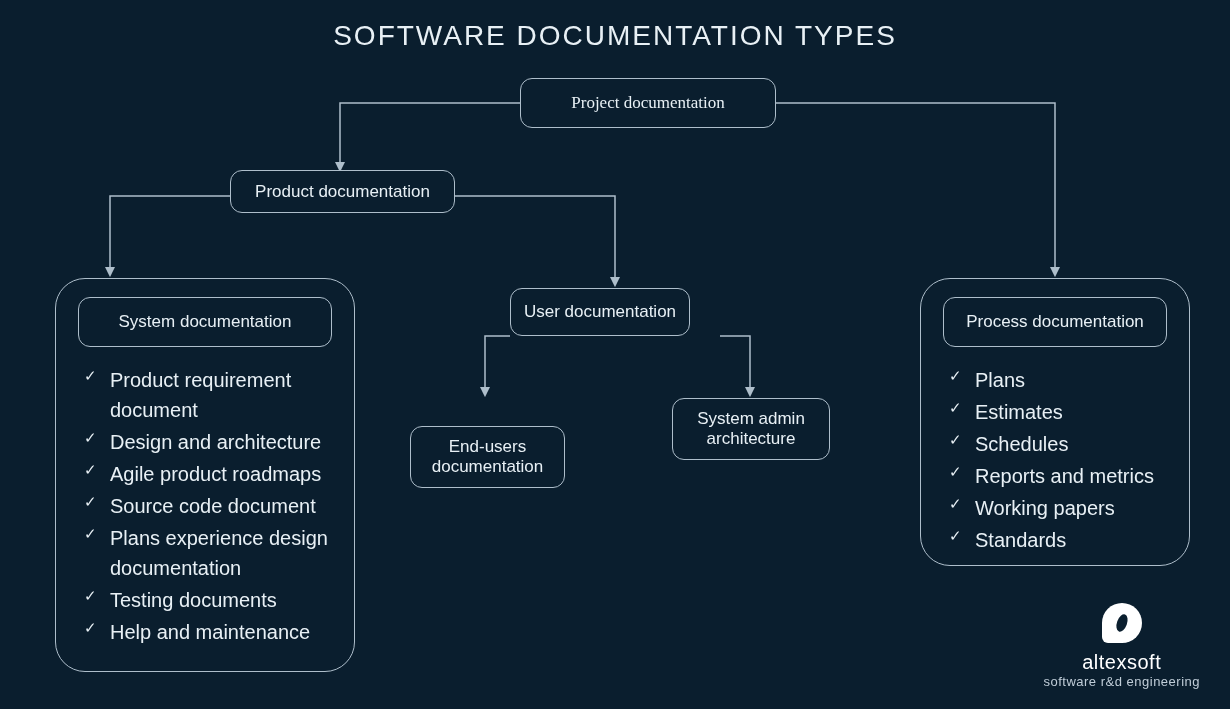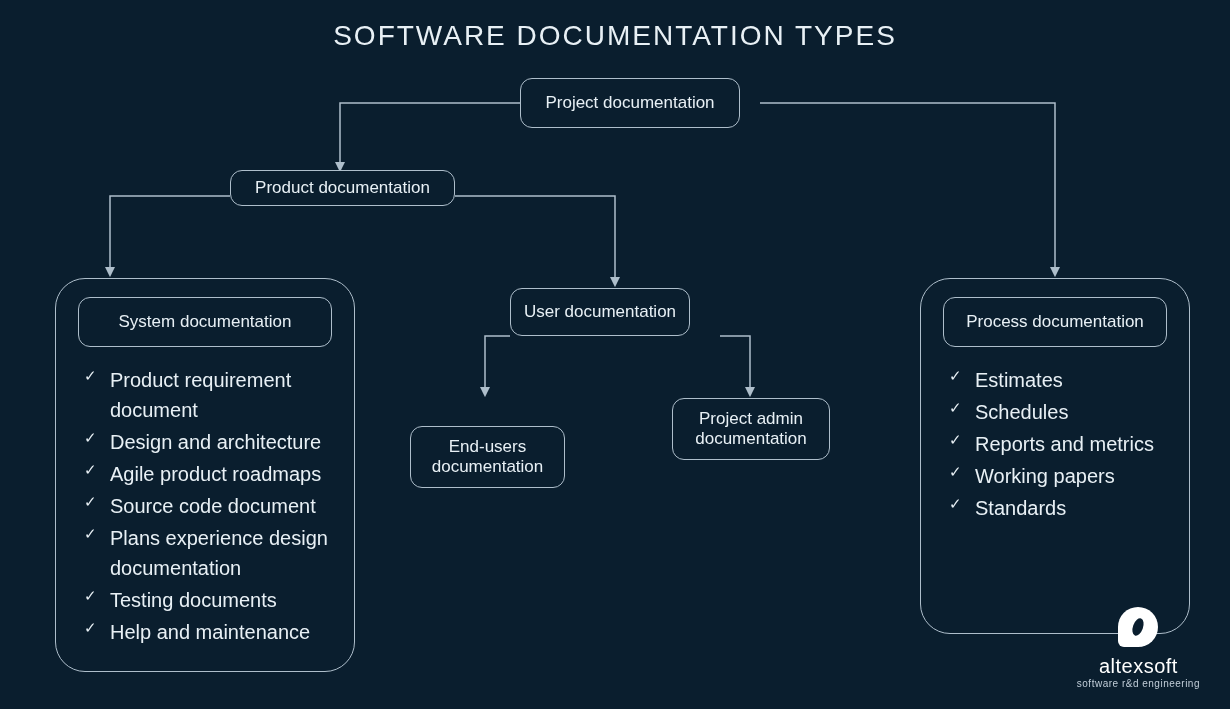--- a/index.html
+++ b/index.html
@@ -101,21 +101,21 @@
     border-radius: 50%;
     transform: rotate(20deg);
   }
   .logo-name {
     font-size: 20px;
     font-weight: 300;
     color: #fff;
     letter-spacing: 0.5px;
   }
   .logo-tag {
-    font-size: 10px;
+    font-size: 13px;
     color: #c0cdd8;
     letter-spacing: 0.5px;
   }
 </style>
 </head>
 <body>
 
 <div class="title">SOFTWARE DOCUMENTATION TYPES</div>
 
 <svg class="connectors">
@@ -133,56 +133,57 @@
     <path d="M 230 196 H 110 V 275" marker-end="url(#arrow)"></path>
 
     <path d="M 455 196 H 615 V 285" marker-end="url(#arrow)"></path>
 
     <path d="M 510 336 H 485 V 395" marker-end="url(#arrow)"></path>
 
     <path d="M 720 336 H 750 V 395" marker-end="url(#arrow)"></path>
   </g>
 </svg>
 
-<div class="node" style="left:520px; top:78px; width:220px; height:50px;">
+<div class="node" style="left:520px; top:78px; width:256px; height:50px;font-family:Liberation Serif, serif;">
   <span>Project documentation</span>
 </div>
 
-<div class="node" style="left:230px; top:170px; width:225px; height:36px;text-align:center;">
+<div class="node" style="left:230px; top:170px; width:225px; height:43px;text-align:center;">
   <span>Product documentation</span>
 </div>
 
 <div class="node" style="left:510px; top:288px; width:180px; height:48px;">
   <span>User documentation</span>
 </div>
 
 <div class="node" style="left:410px; top:398px; width:155px; height:62px;margin-top:28px;">
   <span>End-users documentation</span>
 </div>
 
 <div class="node" style="left:672px; top:398px; width:158px; height:62px;">
-  <span>Project admin documentation</span>
+  <span>System admin architecture</span>
 </div>
 
 <div class="panel" style="left:55px; top:278px; width:300px;">
   <div class="panel-header">System documentation</div>
   <ul class="panel-list">
     <li>Product requirement document</li>
     <li>Design and architecture</li>
     <li>Agile product roadmaps</li>
     <li>Source code document</li>
     <li>Plans experience design documentation</li>
     <li>Testing documents</li>
     <li>Help and maintenance</li>
   </ul>
 </div>
 
-<div class="panel" style="left:920px; top:278px; width:270px; height:356px;">
+<div class="panel" style="left:920px; top:278px; width:270px; height:288px;">
   <div class="panel-header">Process documentation</div>
   <ul class="panel-list">
+    <li>Plans</li>
     <li>Estimates</li>
     <li>Schedules</li>
     <li>Reports and metrics</li>
     <li>Working papers</li>
     <li>Standards</li>
   </ul>
 </div>
 
 <div class="logo">
   <span class="logo-icon"></span>

